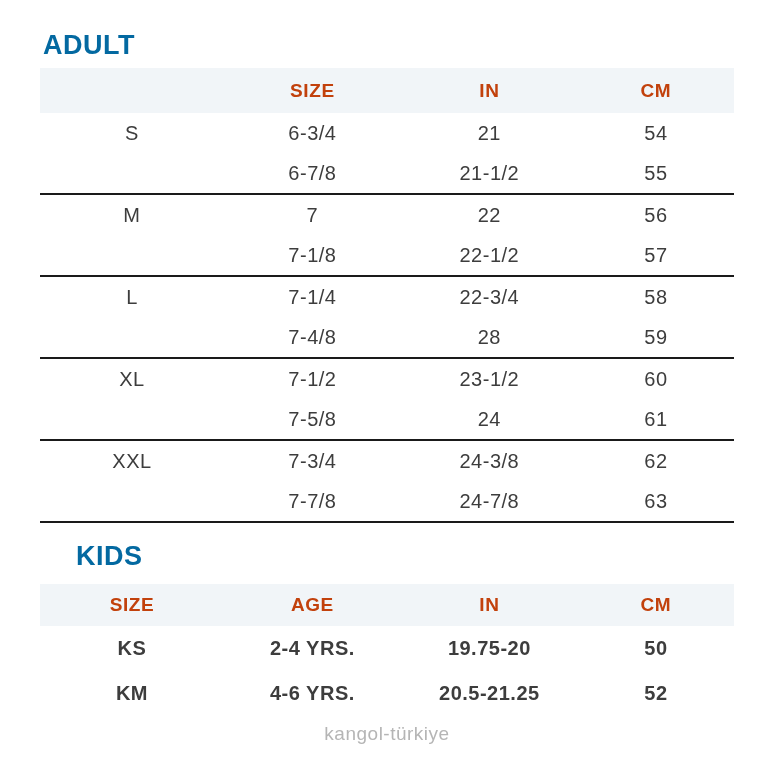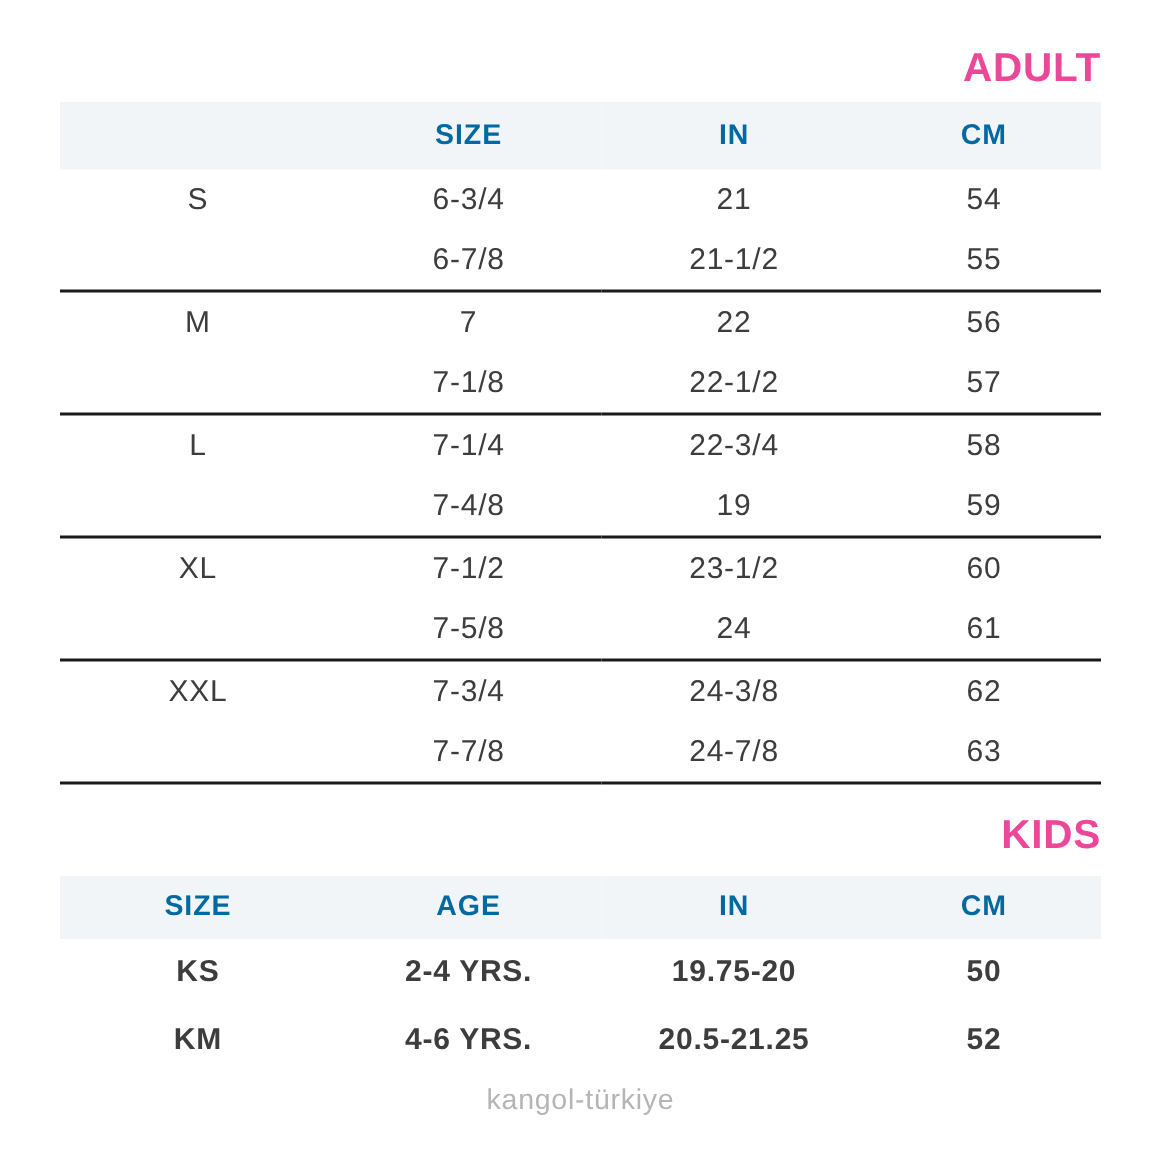--- a/index.html
+++ b/index.html
@@ -6,34 +6,33 @@
   body {
     width: 776px; height: 776px; overflow: hidden;
     font-family: "Liberation Sans", "DejaVu Sans", sans-serif;
     color: #222;
     -webkit-font-smoothing: antialiased;
   }
   .page { padding: 30px 42px 0 40px; box-sizing: border-box; }
 
   .section-title {
     font-size: 27px; line-height: 31px; font-weight: 800;
-    letter-spacing: 0.5px; color: #ec4899;
+    letter-spacing: 0.5px; color: #0369a1;
     margin: 0 0 7px 3px;
-    text-align: right;
   }
   .section-title.kids { margin-top: 18px; margin-bottom: 12px; margin-left: 36px; }
 
   table.size-table {
     width: 100%; border-collapse: collapse; table-layout: fixed;
   }
   table.size-table thead th {
     background: #f1f5f8;
     height: 45px;
     font-size: 19px; font-weight: 700; letter-spacing: 0.6px;
-    color: #0369a1; text-align: center; padding: 0;
+    color: #c2410c; text-align: center; padding: 0;
   }
   table.kids-table thead th { height: 42px; }
 
   table.size-table td {
     height: 40px; padding: 0; text-align: center;
     font-size: 20px; font-weight: 300; letter-spacing: 0.5px;
     color: #3d3d3d;
   }
   table.kids-table td { height: 45px; font-weight: bold; }
 
@@ -106,21 +105,21 @@
     <tbody class="size-group">
       <tr>
         <td class="size-label">L</td>
         <td>7-1/4</td>
         <td>22-3/4</td>
         <td>58</td>
       </tr>
       <tr>
         <td class="size-label"></td>
         <td>7-4/8</td>
-        <td>19</td>
+        <td>28</td>
         <td>59</td>
       </tr>
     </tbody>
 
     <tbody class="size-group">
       <tr>
         <td class="size-label">XL</td>
         <td>7-1/2</td>
         <td>23-1/2</td>
         <td>60</td>

